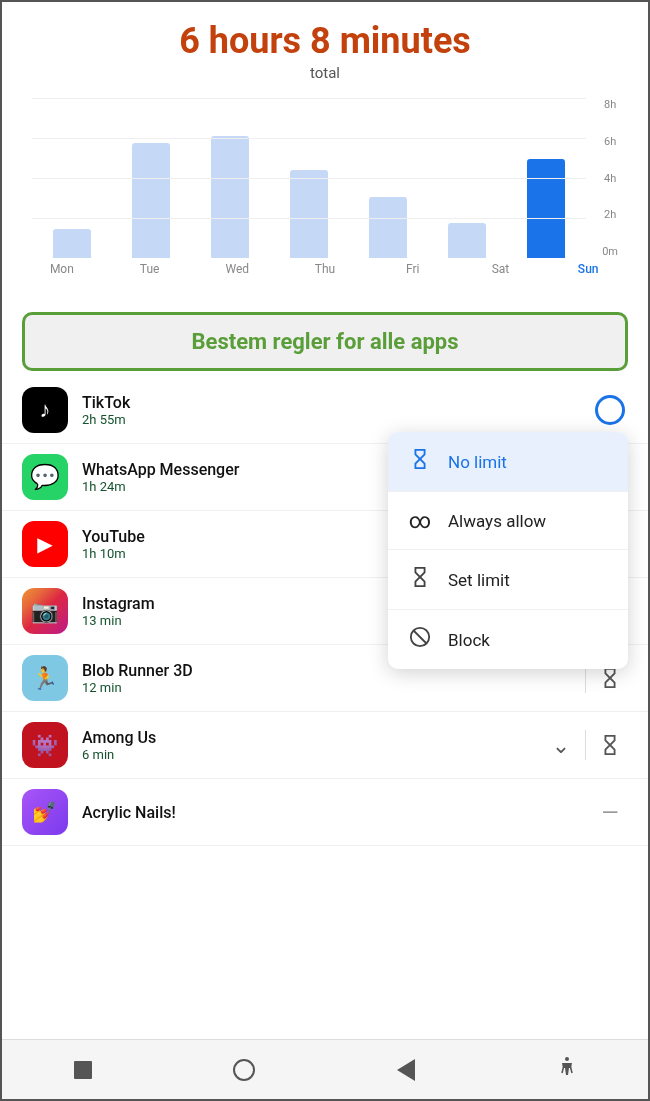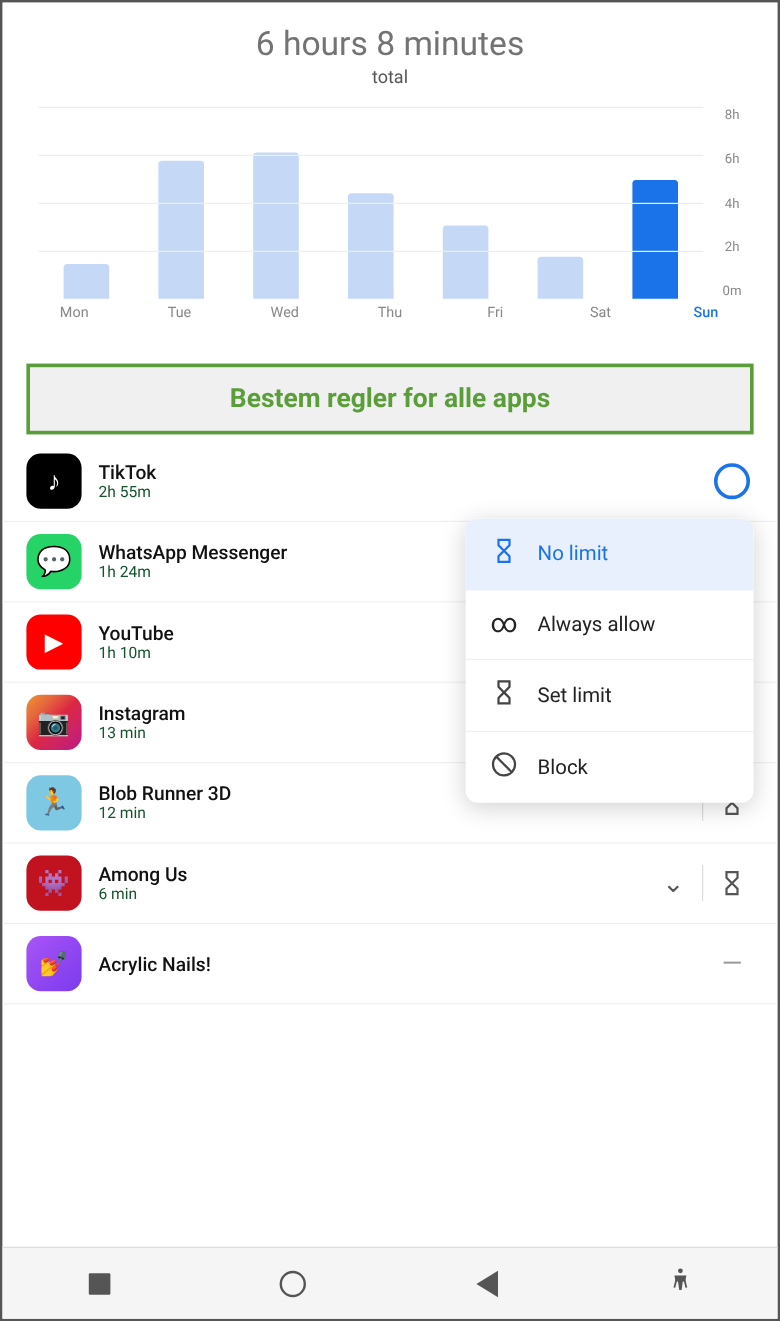--- a/index.html
+++ b/index.html
@@ -12,23 +12,23 @@
       position: relative;
       border: 2px solid #555;
     }
 
     
     .header {
       text-align: center;
       padding: 18px 0 6px;
     }
     .header-time {
-      font-size: 28px;
-      font-weight: 400;
-      color: #737373;
+      font-size: 36px;
+      font-weight: 700;
+      color: #c2410c;
     }
     .header-total {
       font-size: 15px;
       color: #555;
       margin-top: 2px;
     }
 
     
     .chart-container {
       padding: 0 30px;
@@ -76,21 +76,21 @@
     }
     .chart-x-label.active {
       color: #1a73e8;
       font-weight: 500;
     }
 
     
     .all-apps-btn {
       margin: 14px 20px 0;
       border: 3px solid #5a9e3a;
-      border-radius: 0;
+      border-radius: 10px;
       padding: 14px;
       text-align: center;
       background: #f0f0f0;
       cursor: pointer;
     }
     .all-apps-btn-text {
       font-size: 22px;
       font-weight: 700;
       color: #5a9e3a;
     }

